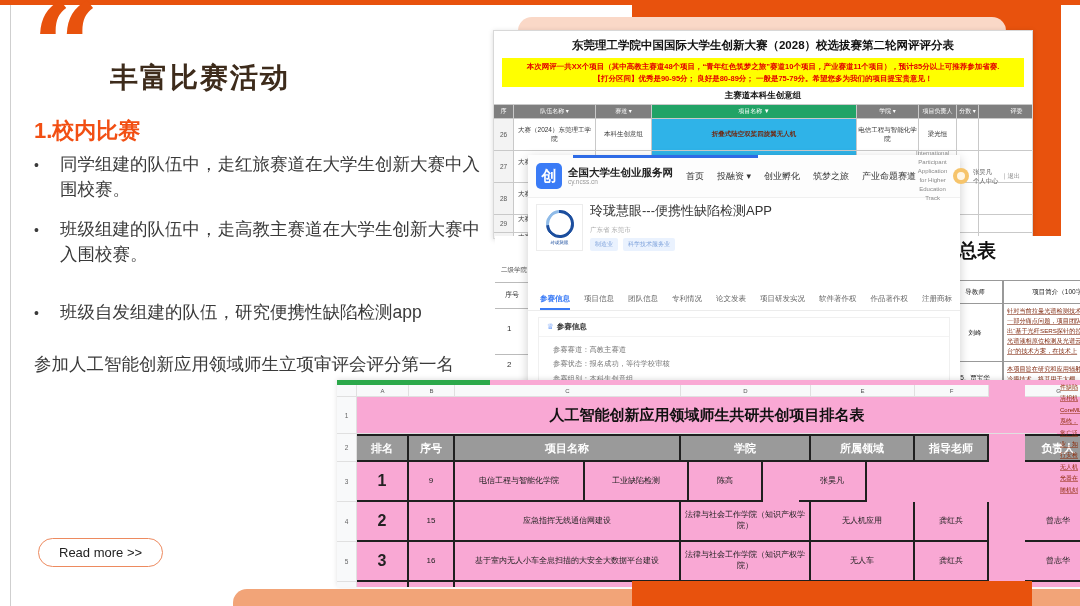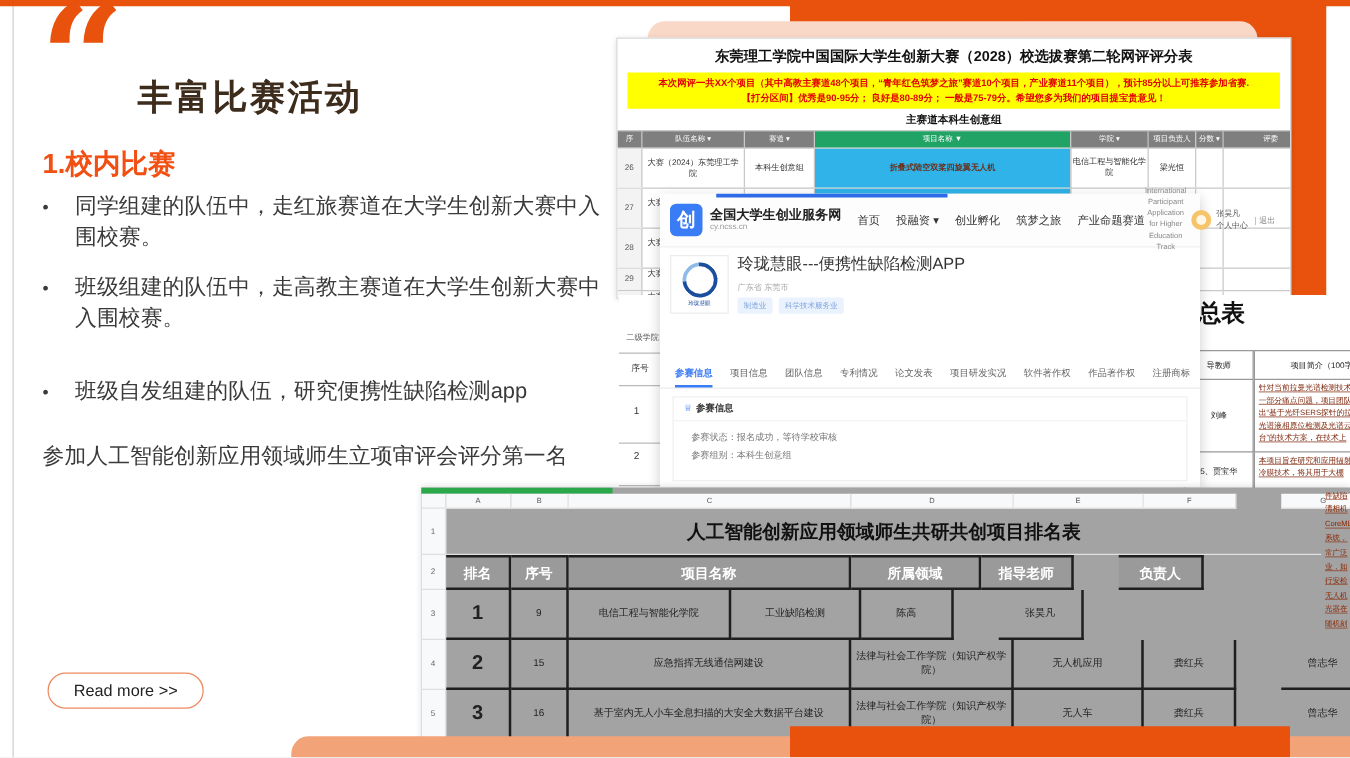--- a/index.html
+++ b/index.html
@@ -85,21 +85,21 @@
   .tag{background:#EAF2FE;color:#7FA3DC;font-size:6px;padding:2px 5px;border-radius:2px;}
   .tabs{display:flex;gap:14px;padding:0 12px;border-bottom:1px solid #ececec;font-size:7.5px;color:#666;}
   .tabs>div{padding-bottom:4px;white-space:nowrap;}
   .tabs .active{color:#3A7BF6;border-bottom:2px solid #3A7BF6;font-weight:bold;}
   .panel{position:absolute;left:10px;right:10px;top:162px;bottom:5px;border:1px solid #f0f0f0;overflow:hidden;}
   .panel-head{padding:4px 8px;font-size:7.5px;font-weight:bold;color:#333;border-bottom:1px solid #f3f3f3;}
   .panel-head .ticon{color:#3A7BF6;margin-right:3px;font-family:"DejaVu Sans",sans-serif;}
   .panel-fields{padding:3px 14px;}
   .pfield{font-size:7.3px;color:#777;margin:4.5px 0;}
   
-  .sheet3{position:absolute;left:337px;top:390px;width:743px;height:207px;background:#a3a3a3;z-index:6;
+  .sheet3{position:absolute;left:337px;top:380px;width:743px;height:207px;background:#f9a8d4;z-index:6;
           box-shadow:0 -1px 5px rgba(0,0,0,.12);overflow:hidden;text-decoration:underline;}
   .s3-green{position:absolute;left:0;top:0;width:153px;height:5px;background:#2BA84A;}
   .s3-letters{position:absolute;left:0;top:5px;display:flex;height:12px;font-size:6px;color:#555;}
   .s3-letters>div{background:#F8F9FA;border-right:1px solid #E0E0E0;border-bottom:1px solid #E0E0E0;
                   display:flex;align-items:center;justify-content:center;box-sizing:border-box;}
   .s3-body{position:absolute;left:0;top:17px;}
   .s3-row{display:flex;}
   .rn{width:20px;flex:0 0 20px;background:#F8F9FA;border-right:1px solid #E0E0E0;border-bottom:1px solid #E0E0E0;
       display:flex;align-items:center;justify-content:center;font-size:6.5px;color:#666;box-sizing:border-box;}
   .wA{width:52px;flex:0 0 52px;}.wB{width:46px;flex:0 0 46px;}.wC{width:226px;flex:0 0 226px;}
@@ -306,20 +306,21 @@
       <div>项目研发实况</div>
       <div>软件著作权</div>
       <div>作品著作权</div>
       <div>注册商标</div>
     </div>
     <div class="panel">
       <div class="panel-head">
         <span class="ticon">♕</span><span>参赛信息</span>
       </div>
       <div class="panel-fields">
+        <div class="pfield"><span>参赛赛道：</span><span>高教主赛道</span></div>
         <div class="pfield"><span>参赛状态：</span><span>报名成功，等待学校审核</span></div>
         <div class="pfield"><span>参赛组别：</span><span>本科生创意组</span></div>
 
       </div>
     </div>
   </div>
 
   <div class="sheet3">
     <div class="s3-green"></div>
     <div class="s3-letters">
@@ -335,20 +336,21 @@
     <div class="s3-body">
       <div class="s3-row s3-titlerow">
         <div class="rn">1</div>
         <div class="s3-titlecell">人工智能创新应用领域师生共研共创项目排名表</div>
       </div>
       <div class="s3-row s3-headrow">
         <div class="rn">2</div>
         <div class="hc wA">排名</div>
         <div class="hc wB">序号</div>
         <div class="hc wC">项目名称</div>
+        <div class="hc wD">学院</div>
         <div class="hc wE">所属领域</div>
         <div class="hc wF">指导老师</div>
         <div class="hc wG">负责人</div>
       </div>
       <div class="s3-row s3-datarow">
         <div class="rn">3</div>
         <div class="dc wA rank">1</div>
         <div class="dc wB">9</div>
         <div class="dc wD">电信工程与智能化学院</div>
         <div class="dc wE">工业缺陷检测</div>

